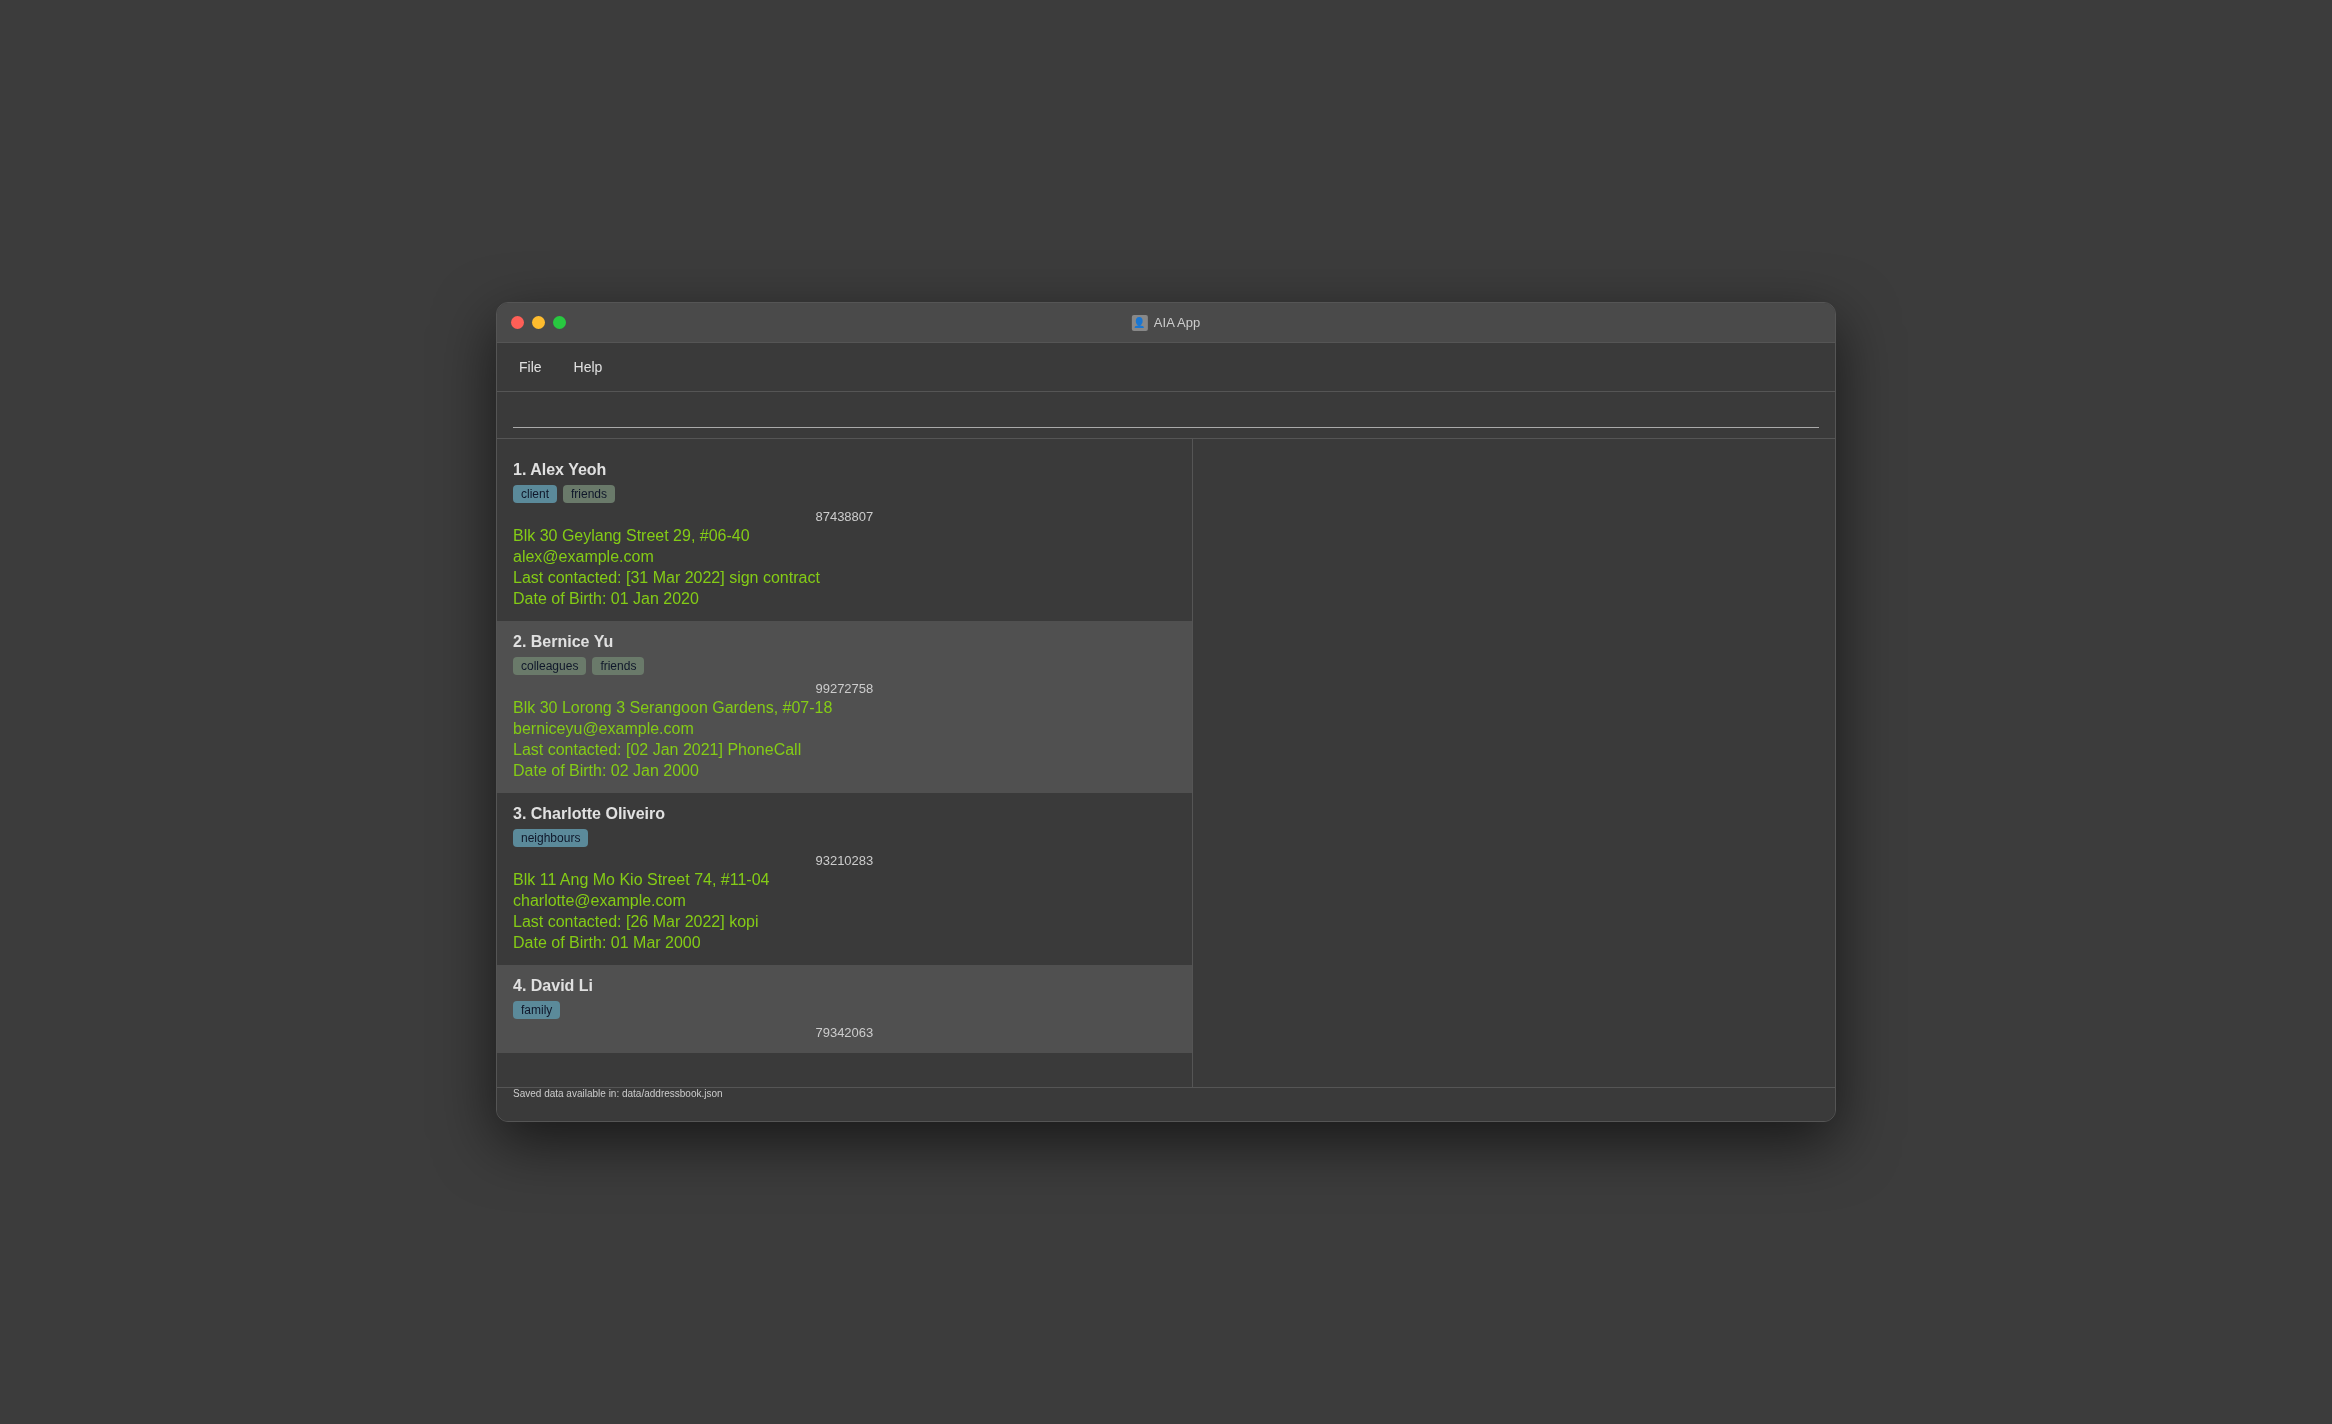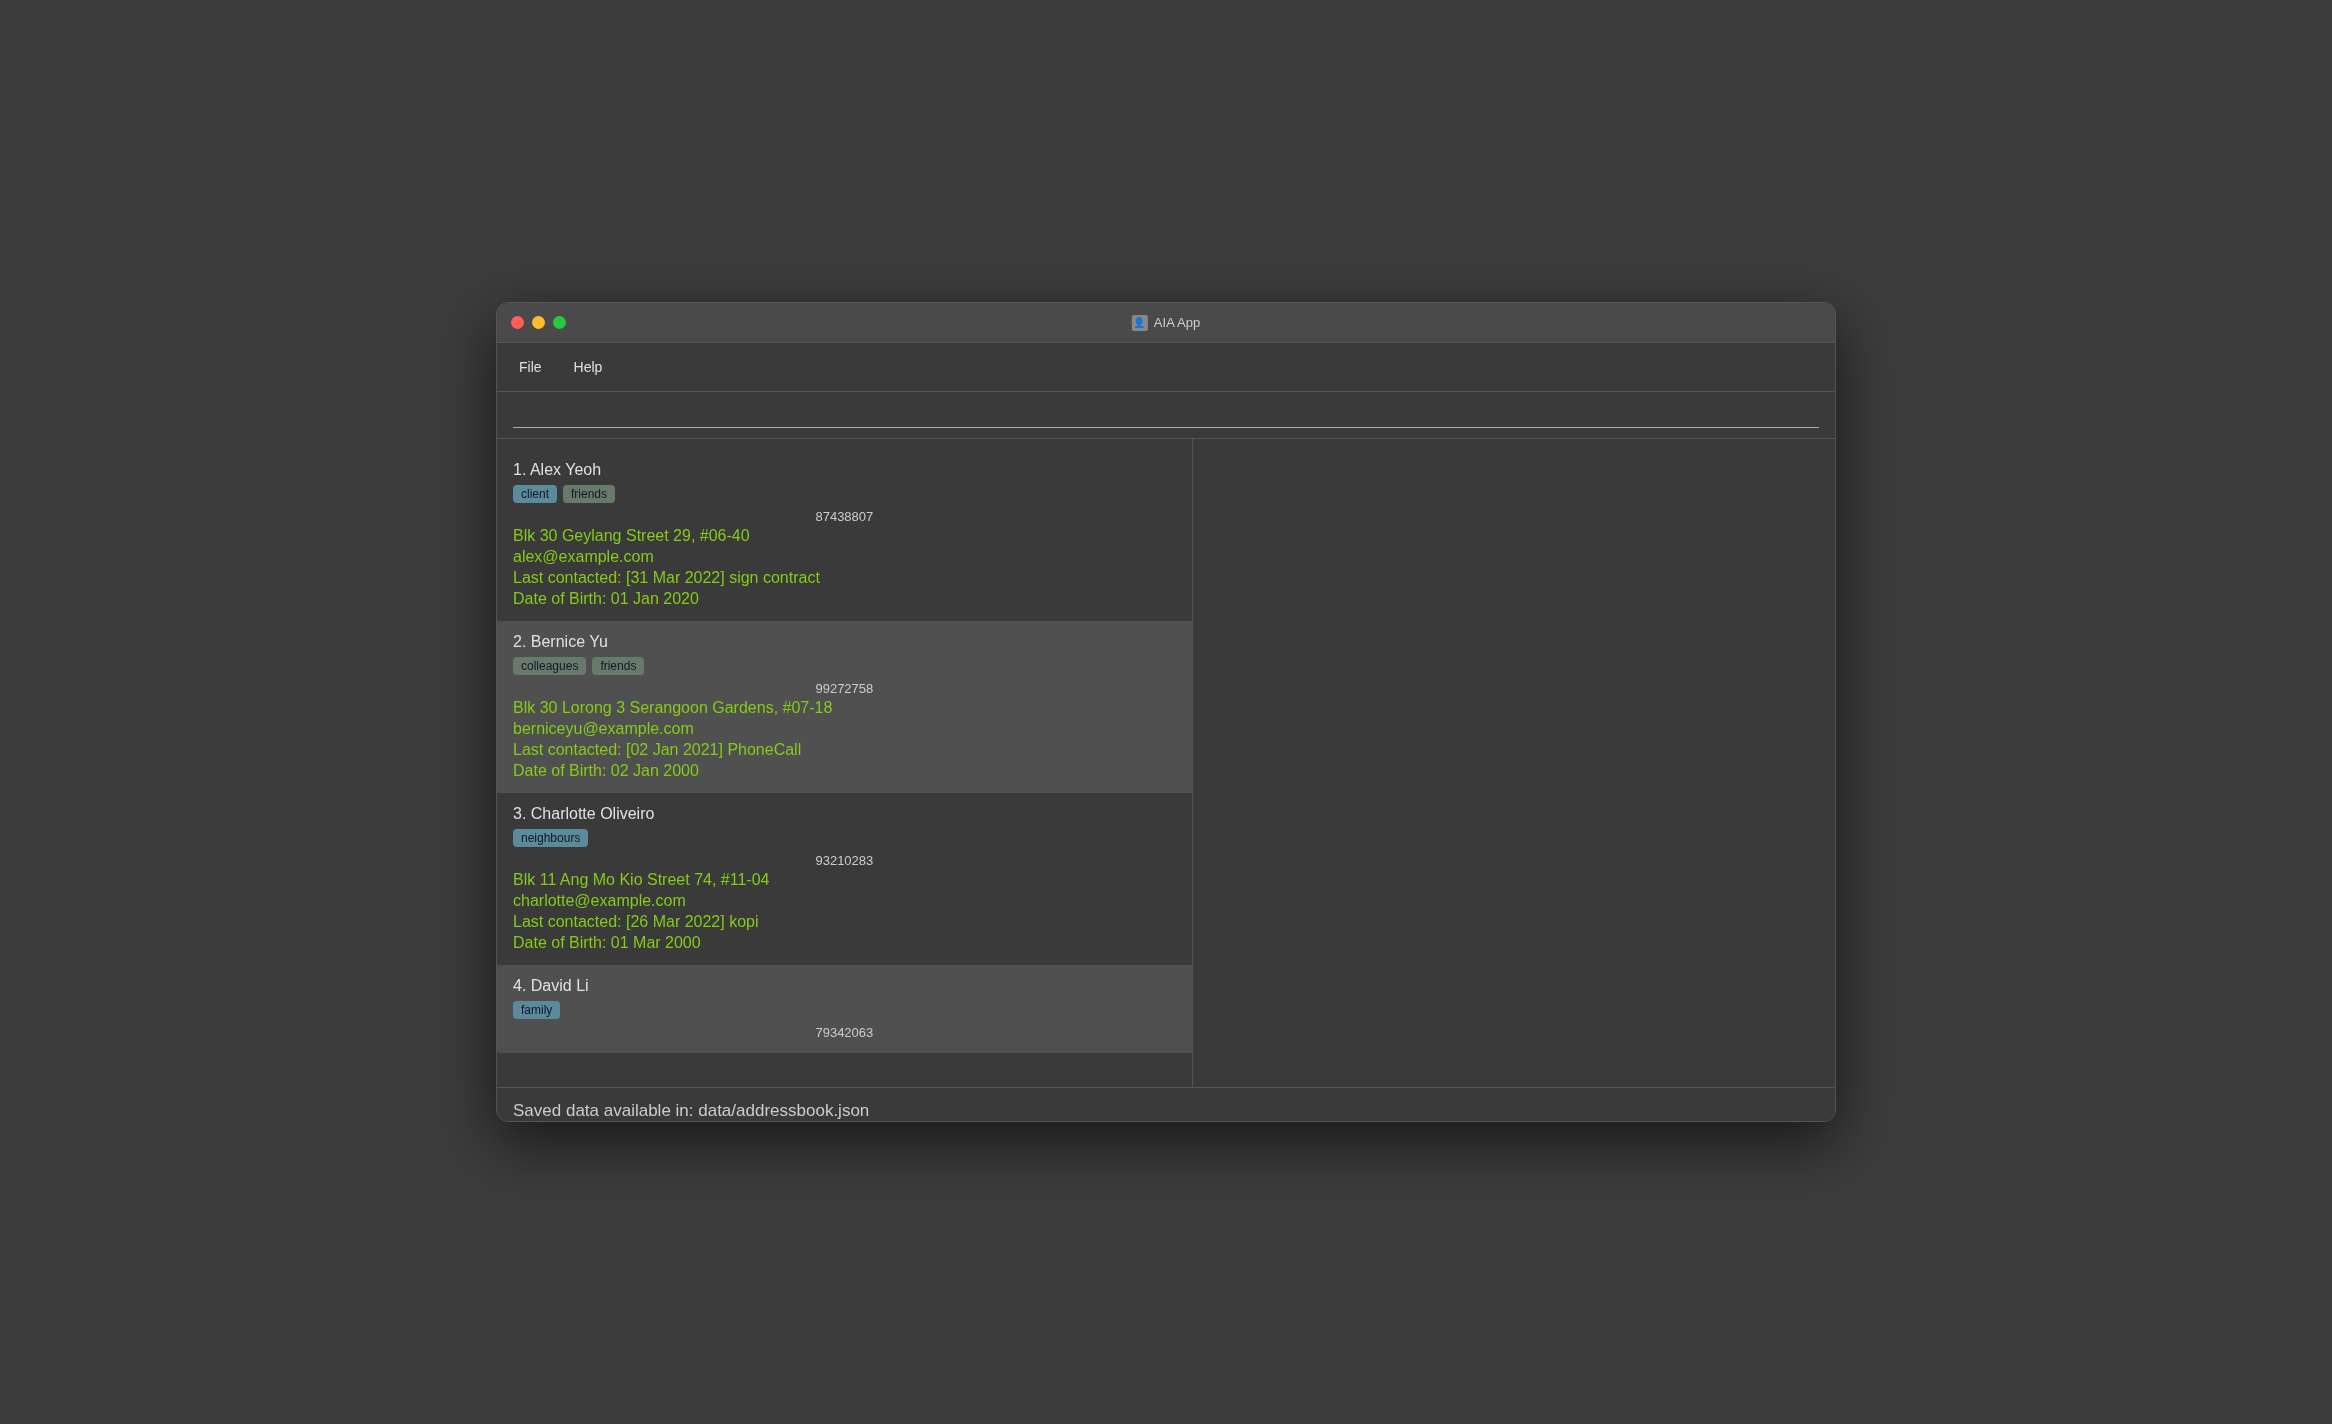--- a/index.html
+++ b/index.html
@@ -152,21 +152,21 @@
     }
 
     .contact-item.selected {
       background: #505050;
     }
 
     .contact-name {
       font-size: 16px;
       color: #e0e0e0;
       margin-bottom: 6px;
-      font-weight: 400;
+      font-weight: 700;
     }
 
     .contact-number {
       font-size: 13px;
       color: #ccc;
       text-align: center;
     }
 
     .tags-row {
       display: flex;
@@ -206,24 +206,24 @@
       font-size: 15px;
       color: #e0e0e0;
       line-height: 1.7;
     }
 
     
     .status-bar {
       background: #3a3a3a;
       height: 34px;
       display: flex;
-      align-items: flex-end;
+      align-items: flex-start;
       padding: 0 16px;
       border-top: 1px solid #555;
-      font-size: 17px;
+      font-size: 10px;
       color: #ccc;
       flex-shrink: 0;
     }
   </style>
 </head>
 <body>
 
 <div class="window">
 
   <div class="title-bar">

